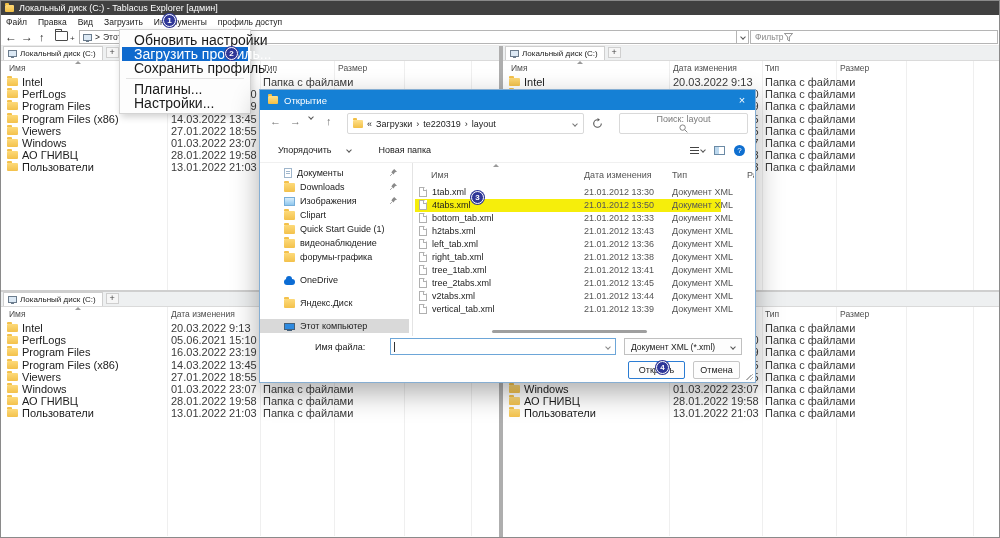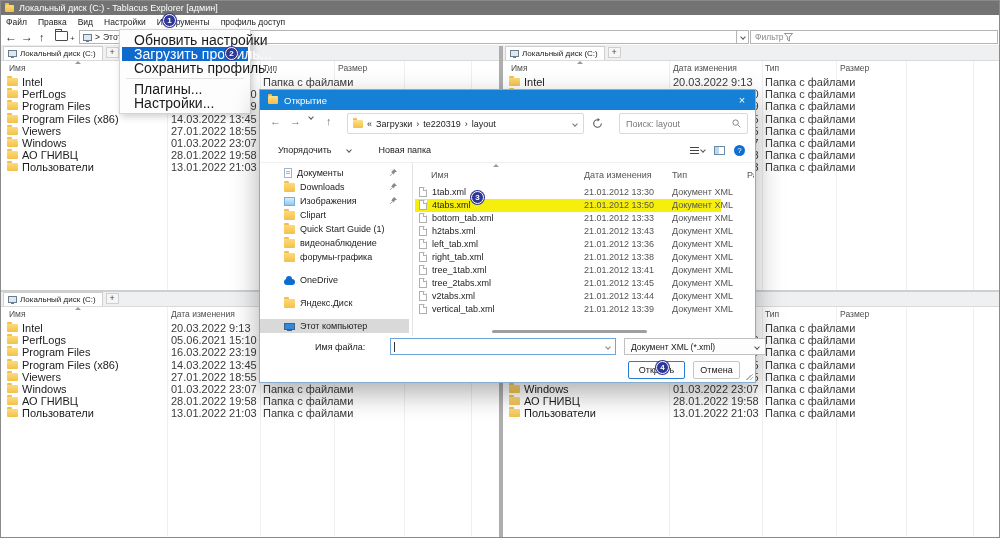--- a/index.html
+++ b/index.html
@@ -1,21 +1,21 @@
 <!DOCTYPE html>
 <html><head>
 <meta charset="utf-8">
 <style>
   html,body{margin:0;padding:0;background:#e8e8e8;}
   *{box-sizing:border-box;}
   .window{position:relative;width:1000px;height:538px;background:#fff;border:1px solid #8a8a8a;
     overflow:hidden;font-family:"Liberation Sans",sans-serif;cursor:default;}
 
   
-  .titlebar{position:absolute;left:0;top:0;right:0;height:14px;background:#737373;color:#fff;
+  .titlebar{position:absolute;left:0;top:0;right:0;height:14px;background:#404040;color:#fff;
     display:flex;align-items:center;gap:5px;padding-left:4px;font-size:9px;white-space:nowrap;}
   .tb-folder{width:9px;height:7px;background:linear-gradient(#ffd977,#f2bf45);border-radius:1px;position:relative;flex:none;}
   .tb-folder::before{content:"";position:absolute;top:-2px;left:0;width:4px;height:2px;background:#f2bf45;border-radius:1px 1px 0 0;}
 
   
   .menubar{position:absolute;left:0;top:14px;right:0;height:13px;background:#fff;display:flex;align-items:center;
     gap:11px;padding-left:5px;font-size:8.5px;color:#1a1a1a;}
   .m-item{white-space:nowrap;}
 
   
@@ -81,21 +81,21 @@
   .dlg-folder::before{content:"";position:absolute;top:-2px;left:0;width:4px;height:2px;background:#f2bf45;border-radius:1px 1px 0 0;}
   .dlg-close{position:absolute;right:0;top:0;width:26px;height:20px;display:flex;align-items:center;justify-content:center;font-size:11px;color:#fff;}
   .dlg-nav{position:absolute;left:0;top:20px;right:0;height:28px;background:#fff;}
   .dlg-nav .nv{position:absolute;top:5px;font-size:11px;color:#707070;}
   .nv1{left:10px;} .nv2{left:30px;} .nv3{left:49px;top:10px;} .nv4{left:66px;}
   .addr2{position:absolute;left:87px;top:3px;width:237px;height:21px;border:1px solid #d9d9d9;border-radius:2px;
     display:flex;align-items:center;gap:4px;padding:0 6px 0 5px;color:#222;}
   .addr2 .chev{margin-left:auto;border-color:#777;}
   .refresh{position:absolute;left:332px;top:8px;}
   .searchbox{position:absolute;left:359px;top:3px;width:129px;height:21px;border:1px solid #d9d9d9;border-radius:2px;
-    display:flex;align-items:center;justify-content:space-between;padding:0 6px;color:#797979;}
+    display:flex;align-items:center;justify-content:space-between;padding:0 6px;color:#797979;flex-direction:column;}
   .dlg-cmd{position:absolute;left:0;top:50px;right:0;height:20px;display:flex;align-items:center;color:#1a1a1a;}
   .cmd-org{margin-left:18px;display:flex;align-items:center;gap:15px;}
   .cmd-new{margin-left:28px;}
   .view-icons{margin-left:auto;margin-right:10px;display:flex;align-items:center;gap:9px;}
   .ic-list{display:flex;align-items:center;gap:2px;}
   .ic-list .bars{width:9px;height:7px;border-top:1.5px solid #444;border-bottom:1.5px solid #444;position:relative;}
   .ic-list .bars::before{content:"";position:absolute;left:0;right:0;top:2px;height:1.5px;background:#444;}
   .ic-panel{width:11px;height:9px;border:1px solid #6b8aa5;background:linear-gradient(90deg,#bcd8ee 45%,#fff 45%);}
   .ic-help{width:11px;height:11px;border-radius:50%;background:#0f6fd0;color:#fff;font-size:8px;display:flex;align-items:center;justify-content:center;}
   .dlg-body{position:absolute;left:0;top:72px;right:0;height:174px;overflow:hidden;border-top:1px solid #f0f0f0;}
@@ -129,21 +129,21 @@
   .lc-type{left:259px;color:#555;}
   .l-row.highlight::before{content:"";position:absolute;left:2px;width:306px;top:0;bottom:0;background:#f6ee0b;}
   .icon-file{display:inline-block;width:8px;height:10px;background:#fff;border:1px solid #b0b0b0;position:relative;flex:none;}
   .icon-file::before{content:"";position:absolute;right:-1px;top:-1px;width:0;height:0;border-style:solid;border-width:0 3px 3px 0;border-color:transparent #fff transparent transparent;box-shadow:-1px 1px 0 #b0b0b0;}
   .hscroll{position:absolute;left:79px;bottom:3px;width:155px;height:3px;background:#9f9f9f;border-radius:2px;}
   .dlg-fname{position:absolute;left:0;top:248px;right:0;height:20px;}
   .fn-lbl{position:absolute;left:55px;width:70px;top:4px;color:#1a1a1a;}
   .fn-input{position:absolute;left:130px;width:226px;height:17px;top:0;border:1px solid #6da6d8;background:#fff;}
   .fn-input .cursor{position:absolute;left:3px;top:3px;width:1px;height:10px;background:#333;}
   .fn-input .chev{position:absolute;right:5px;top:6px;border-color:#888;}
-  .ftype{position:absolute;left:364px;width:142px;height:17px;top:0;border:1px solid #c0c0c0;background:#fdfdfd;
+  .ftype{position:absolute;left:364px;width:118px;height:17px;top:0;border:1px solid #c0c0c0;background:#fdfdfd;
     display:flex;align-items:center;justify-content:space-between;padding:0 6px;font-size:8.5px;color:#1a1a1a;white-space:nowrap;}
   .dlg-btns{position:absolute;top:271px;right:15px;display:flex;gap:8px;}
   .btn{height:18px;border:1px solid #c6c6c6;background:#fdfdfd;border-radius:2px;font-size:9px;color:#1a1a1a;
     display:flex;align-items:center;justify-content:center;}
   .btn-open{width:57px;border-color:#2b7cd3;}
   .btn-cancel{width:47px;}
   .grip{position:absolute;right:2px;bottom:2px;width:7px;height:7px;
     background:linear-gradient(135deg,transparent 50%,#b0b0b0 50%,#b0b0b0 60%,transparent 60%,transparent 75%,#b0b0b0 75%,#b0b0b0 85%,transparent 85%);}
 
   
@@ -164,21 +164,21 @@
   </div>
 
   <div class="menubar">
 
       <span class="m-item">Файл</span>
 
       <span class="m-item">Правка</span>
 
       <span class="m-item">Вид</span>
 
-      <span class="m-item">Настройки</span>
+      <span class="m-item">Загрузить</span>
 
       <span class="m-item">Инструменты</span>
 
       <span class="m-item">профиль доступ</span>
     </div>
 
   <div class="toolbar">
     <span class="nav-arrow na-back">←</span>
     <span class="nav-arrow na-fwd">→</span>
     <span class="nav-arrow na-up">↑</span>

